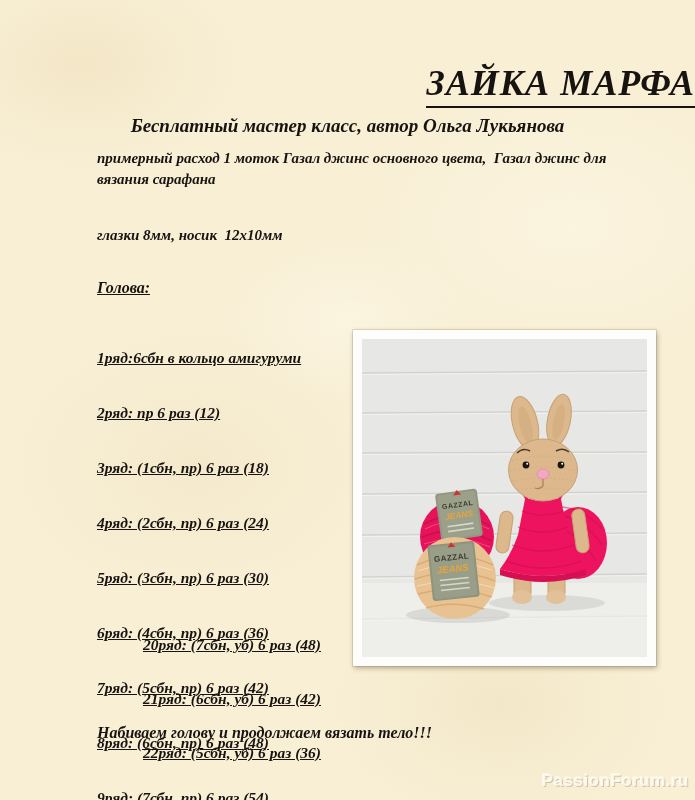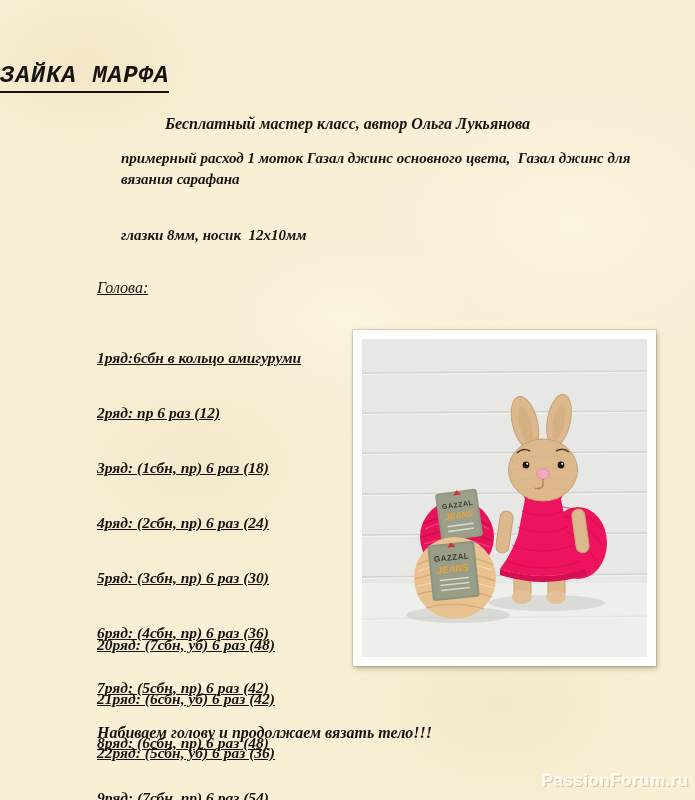--- a/index.html
+++ b/index.html
@@ -12,47 +12,46 @@
       radial-gradient(ellipse 220px 150px at 12% 8%, rgba(240,224,188,.55), transparent 70%),
       radial-gradient(ellipse 300px 200px at 82% 28%, rgba(252,246,228,.6), transparent 70%),
       radial-gradient(ellipse 260px 190px at 28% 58%, rgba(241,227,194,.5), transparent 70%),
       radial-gradient(ellipse 240px 170px at 72% 88%, rgba(239,225,190,.55), transparent 70%),
       radial-gradient(ellipse 180px 120px at 50% 40%, rgba(253,248,232,.5), transparent 70%);
     font-family:"Liberation Serif", serif;
     color:#171310;
   }
   .abs{position:absolute;}
   .doc-title{
-    top:62px;left:0;right:0;text-align:left;
-    font-size:24px;font-weight:bold;font-style:italic;letter-spacing:1px;font-family:Liberation Mono, monospace;
+    top:62px;left:0;right:0;text-align:right;
+    font-size:36px;font-weight:bold;font-style:italic;letter-spacing:1px;
   }
   .doc-title .u{display:inline-block;border-bottom:2.5px solid #171310;padding-bottom:2px;}
   .doc-subtitle{
     top:115px;left:0;right:0;text-align:center;
-    font-size:16px;font-weight:bold;font-style:italic;
+    font-size:19px;font-weight:bold;font-style:italic;
   }
   .body-text{
     font-size:15px;font-weight:bold;font-style:italic;line-height:1.42;
     white-space:pre-wrap;
-    margin-left:24px;
   }
   .yarn-note{top:148px;left:97px;width:552px;}
   .hook-note{top:199px;left:97px;}
   .eyes-size-note{top:225px;left:97px;}
   .section-heading{
     top:279px;left:97px;
-    font-size:16px;font-weight:normal;font-style:italic;text-decoration:underline;
+    font-size:16px;font-weight:bold;font-style:italic;text-decoration:underline;
   }
   .rows{font-size:15.5px;font-weight:bold;font-style:italic;white-space:pre-wrap;}
   .rows .line{height:19px;line-height:19px;text-decoration:underline;}
   .rows1{top:312px;left:97px;width:330px;}
   .eyes-placement{top:526px;left:97px;width:320px;}
   .eyes-placement .line{height:18.5px;line-height:18.5px;}
   .rows2{top:600px;left:97px;width:330px;}
-  .rows2 .line{height:18px;line-height:18px;}
+  .rows2 .line{height:18px;line-height:18px;margin-left:46px;}
   .closing{top:724px;left:97px;font-size:16px;font-weight:bold;font-style:italic;}
   .photo{
     top:330px;left:353px;width:285px;height:318px;
     background:#fdfdfc;padding:9px;
     box-shadow:1px 2px 5px rgba(90,75,45,.45), 0 0 0 1px rgba(190,175,140,.35);
   }
   .photo svg{display:block;}
   .watermark{
     top:771px;right:6px;
     font-family:"Liberation Sans", sans-serif;

